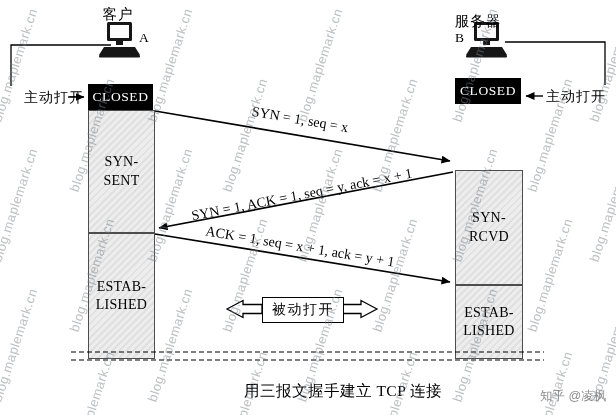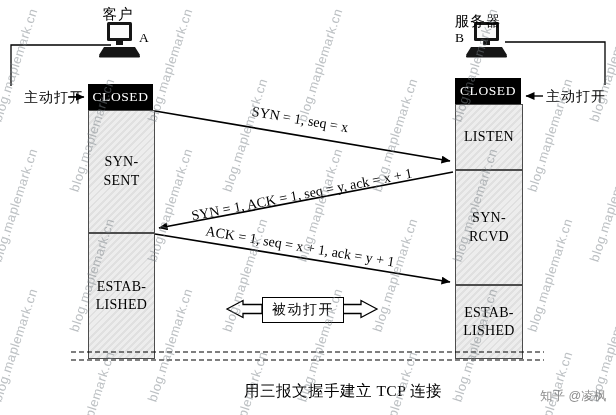--- a/index.html
+++ b/index.html
@@ -82,21 +82,20 @@
   <div class="lbl openlbl open-left">主动打开</div>
   <div class="lbl openlbl open-right">主动打开</div>
 
   <div class="closedbox c-closed">CLOSED</div>
   <div class="seg c-seg1">SYN-
 SENT</div>
   <div class="seg c-seg2">ESTAB-
 LISHED</div>
 
   <div class="closedbox s-closed">CLOSED</div>
-  <div class="seg s-listen">LISTEN</div>
   <div class="seg s-synrcvd">SYN-
 RCVD</div>
   <div class="seg s-estab">ESTAB-
 LISHED</div>
 
   <svg class="lines" width="616" height="415" viewBox="0 0 616 415">
     <defs>
       <marker id="ah" markerWidth="10" markerHeight="8" refX="8.5" refY="4" orient="auto" markerUnits="userSpaceOnUse">
         <polygon points="0,0 9,4 0,8" fill="#000"></polygon>
       </marker>

